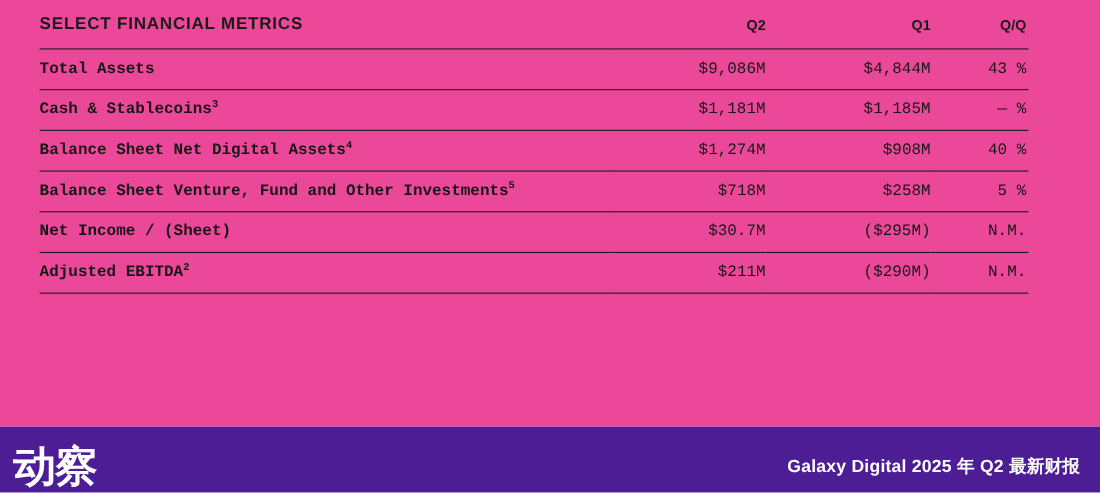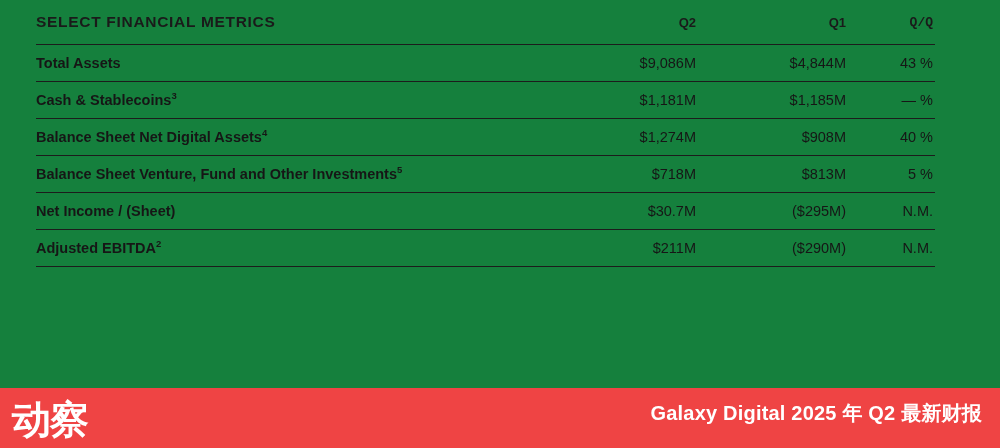--- a/index.html
+++ b/index.html
@@ -19,21 +19,21 @@
     overflow: hidden;
     background: #ffffff;
   }
   
   .slide {
     position: absolute;
     left: 0;
     top: 0;
     width: 1000px;
     height: 388px;
-    background: #15803d;
+    background: #ec4899;
     box-sizing: border-box;
   }
   .slide-inner {
     position: absolute;
     left: 36px;
     top: 0;
     width: 899px;   
     height: 388px;
   }
   table.metrics {
@@ -67,25 +67,26 @@
     letter-spacing: 0.7px;
     color: #1a1a1a;
   }
   .hdr-cell {
     font-size: 13px;
     font-weight: bold;
     color: #1a1a1a;
     text-align: right;
     padding-right: 8px;
   }
-  .hdr-cell.qq { padding-right: 2px; font-family: Liberation Mono, monospace; }
+  .hdr-cell.qq { padding-right: 2px; }
 
   
   table.metrics tbody tr {
     height: 37px;
+    font-family: Liberation Mono, monospace;
   }
   table.metrics tbody td {
     border-top: 1.4px solid #1c1c1c;
     font-size: 14.5px;
     color: #161616;
     vertical-align: middle;
     padding: 0;
   }
   table.metrics tbody tr:last-child td {
     border-bottom: 1.4px solid #1c1c1c;
@@ -111,38 +112,38 @@
     line-height: 0;
   }
 
   
   .footer {
     position: absolute;
     left: 0;
     top: 388px;
     width: 1000px;
     height: 60px;
-    background: #ef4444;
+    background: #4c1d95;
     display: flex;
-    align-items: flex-start;
+    align-items: center;
     justify-content: space-between;
     box-sizing: border-box;
     padding: 12px 18px 0 12px;
   }
   .logo {
     color: #ffffff;
     font-size: 39px;
     font-weight: bold;
     letter-spacing: -1px;
     line-height: 1;
     font-family: "DejaVu Sans", sans-serif;
   }
   .footer-caption {
     color: #ffffff;
-    font-size: 20px;
+    font-size: 16px;
     font-weight: bold;
     letter-spacing: 0.2px;
     white-space: nowrap;
   }
 </style>
 </head>
 <body>
 
 <div id="screen">
 
@@ -181,21 +182,21 @@
             </tr>
             <tr>
               <td class="lbl">Balance Sheet Net Digital Assets<sup>4</sup></td>
               <td class="num">$1,274M</td>
               <td class="num">$908M</td>
               <td class="num qq">40 %</td>
             </tr>
             <tr>
               <td class="lbl">Balance Sheet Venture, Fund and Other Investments<sup>5</sup></td>
               <td class="num">$718M</td>
-              <td class="num">$813M</td>
+              <td class="num">$258M</td>
               <td class="num qq">5 %</td>
             </tr>
             <tr>
               <td class="lbl">Net Income / (Sheet)</td>
               <td class="num">$30.7M</td>
               <td class="num">($295M)</td>
               <td class="num qq">N.M.</td>
             </tr>
             <tr>
               <td class="lbl">Adjusted EBITDA<sup>2</sup></td>

